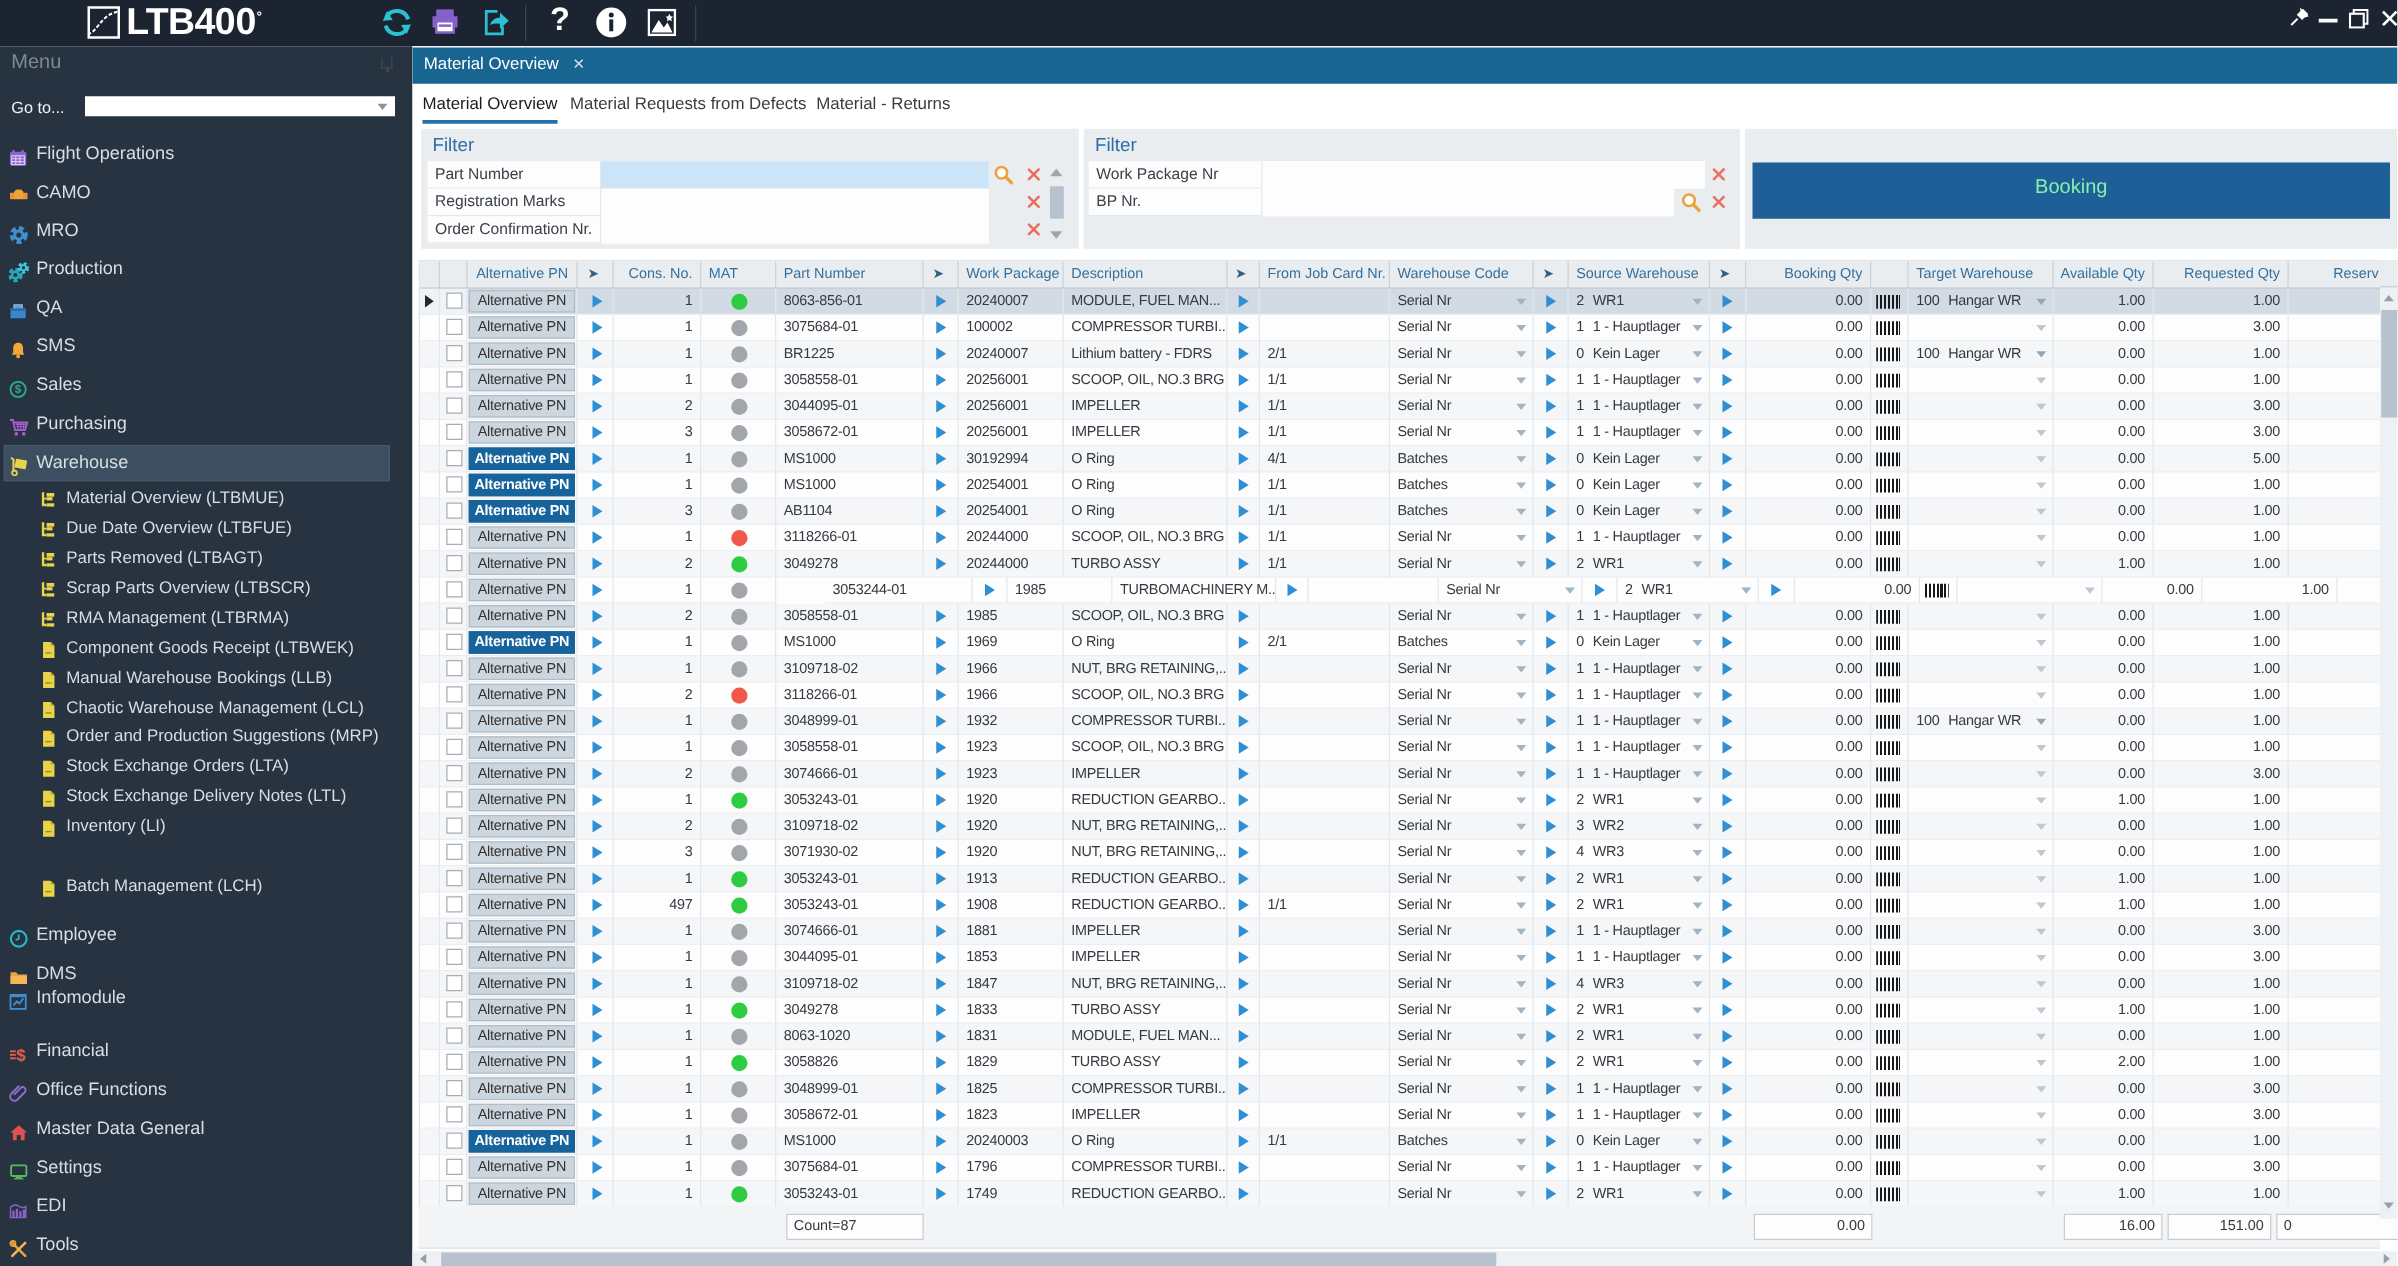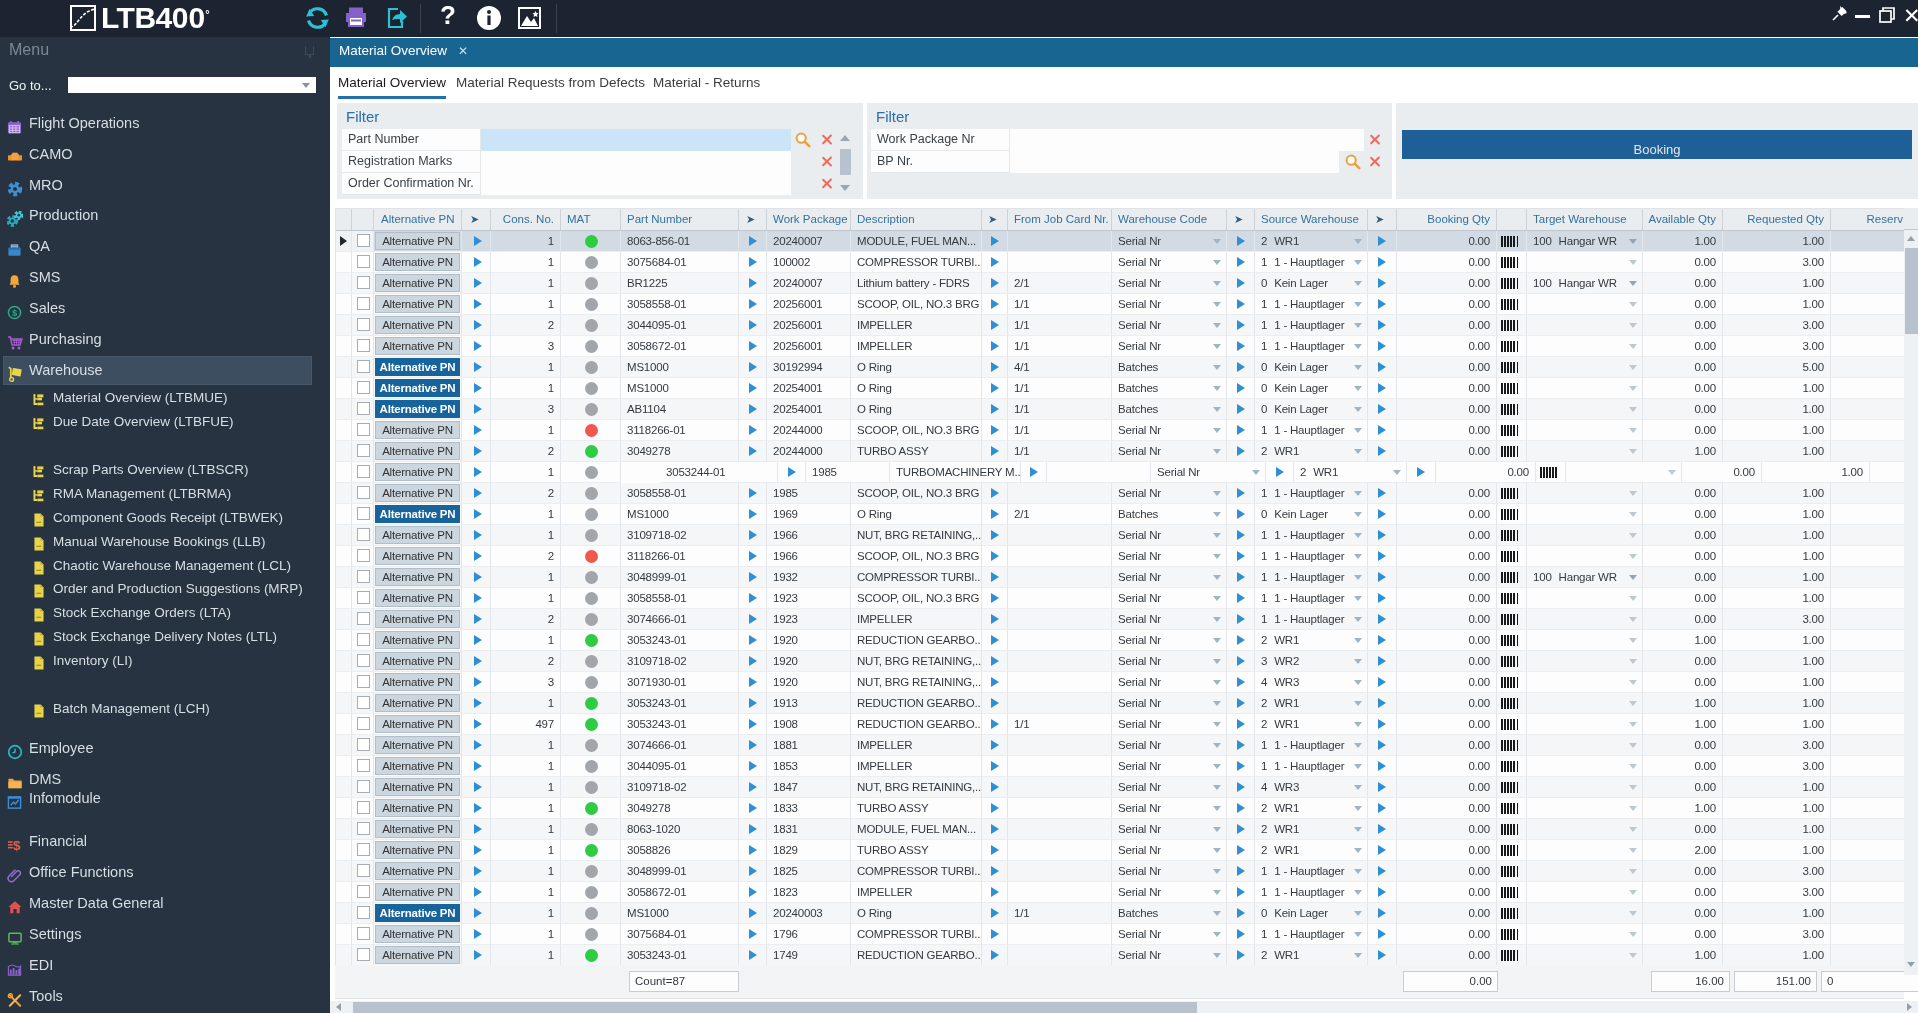--- a/index.html
+++ b/index.html
@@ -197,20 +197,30 @@
 <div class="smi" style="top:372.9px">
         <span class="ic"><svg width="14" height="14" viewBox="0 0 16 16">
             <path d="M2.8 1 L2.8 12.5 L6 12.5" fill="none" stroke="#e8d44b" stroke-width="2.2"></path>
             <path d="M2.8 6.8 L6 6.8" stroke="#e8d44b" stroke-width="1.6"></path>
             <rect x="6" y="1.6" width="7" height="3.4" fill="#e8d44b"></rect>
             <rect x="6" y="5.4" width="5.4" height="3" fill="#e8d44b"></rect>
             <rect x="6" y="11" width="7" height="3" fill="#e8d44b"></rect>
           </svg></span>
         <span class="tx">Due Date Overview (LTBFUE)</span>
       </div>
+<div class="smi" style="top:396.9px">
+        <span class="ic"><svg width="14" height="14" viewBox="0 0 16 16">
+            <path d="M2.8 1 L2.8 12.5 L6 12.5" fill="none" stroke="#e8d44b" stroke-width="2.2"></path>
+            <path d="M2.8 6.8 L6 6.8" stroke="#e8d44b" stroke-width="1.6"></path>
+            <rect x="6" y="1.6" width="7" height="3.4" fill="#e8d44b"></rect>
+            <rect x="6" y="5.4" width="5.4" height="3" fill="#e8d44b"></rect>
+            <rect x="6" y="11" width="7" height="3" fill="#e8d44b"></rect>
+          </svg></span>
+        <span class="tx">Parts Removed (LTBAGT)</span>
+      </div>
 <div class="smi" style="top:420.8px">
         <span class="ic"><svg width="14" height="14" viewBox="0 0 16 16">
             <path d="M2.8 1 L2.8 12.5 L6 12.5" fill="none" stroke="#e8d44b" stroke-width="2.2"></path>
             <path d="M2.8 6.8 L6 6.8" stroke="#e8d44b" stroke-width="1.6"></path>
             <rect x="6" y="1.6" width="7" height="3.4" fill="#e8d44b"></rect>
             <rect x="6" y="5.4" width="5.4" height="3" fill="#e8d44b"></rect>
             <rect x="6" y="11" width="7" height="3" fill="#e8d44b"></rect>
           </svg></span>
         <span class="tx">Scrap Parts Overview (LTBSCR)</span>
       </div>
@@ -402,21 +412,21 @@
           <span class="flab">BP Nr.</span>
           <div class="finp" style="left:138px;width:330px"></div>
         </div>
 <div class="xx" style="left:501px;top:52px"></div>
 <div class="mag" style="left:478px;top:51px"><svg width="16" height="16" viewBox="0 0 16 16">
             <circle cx="6.2" cy="6.2" r="4.6" fill="#fffdf8" stroke="#e8a33d" stroke-width="2"></circle>
             <path d="M9.8 9.8 L14.2 14.2" stroke="#e8a33d" stroke-width="2.6" stroke-linecap="round"></path>
           </svg></div>
 </div>
 <div id="fp3" style="left:1066px;width:522px">
-        <div class="abs" style="left:6px;top:27px;width:510px;height:29px;background:#1d5f96;color:#e5e5e5;font-size:13px;text-align:center;line-height:39px">Booking</div>
+        <div class="abs" style="left:6px;top:27px;width:510px;height:45px;background:#1d5f96;color:#86efac;font-size:16px;text-align:center;line-height:39px">Booking</div>
       </div>
 <div id="grid">
 <div class="hr">
 <div class="c " style="width:16px;"></div>
 <div class="c " style="width:22px;"></div>
 <div class="c " style="width:88px;"><span style="padding-left:7px">Alternative PN</span></div>
 <div class="c " style="width:29px;"><span style="padding-left:8px;color:#33607f;font-size:11px">➤</span></div>
 <div class="c num" style="width:70px;">Cons. No.</div>
 <div class="c lft" style="width:60px;">MAT</div>
 <div class="c lft" style="width:118px;">Part Number</div>
@@ -1364,21 +1374,21 @@
 <div class="c " style="width:88px;">
             <div class="apnb">Alternative PN</div>
           </div>
 <div class="c " style="width:29px;">
             <div class="tri" style="left:12px"></div>
           </div>
 <div class="c num" style="width:70px;">3</div>
 <div class="c " style="width:60px;">
             <div class="dot" style="background:#a2a6aa"></div>
           </div>
-<div class="c lft" style="width:118px;">3071930-01</div>
+<div class="c lft" style="width:118px;">3071930-02</div>
 <div class="c " style="width:28px;">
             <div class="tri" style="left:10px"></div>
           </div>
 <div class="c lft" style="width:84px;">1920</div>
 <div class="c lft" style="width:131px;">NUT, BRG RETAINING,...</div>
 <div class="c " style="width:26px;">
             <div class="tri" style="left:9px"></div>
           </div>
 <div class="c lft" style="width:104px;"></div>
 <div class="c lft" style="width:115px;">Serial Nr<div class="dd"></div></div>

